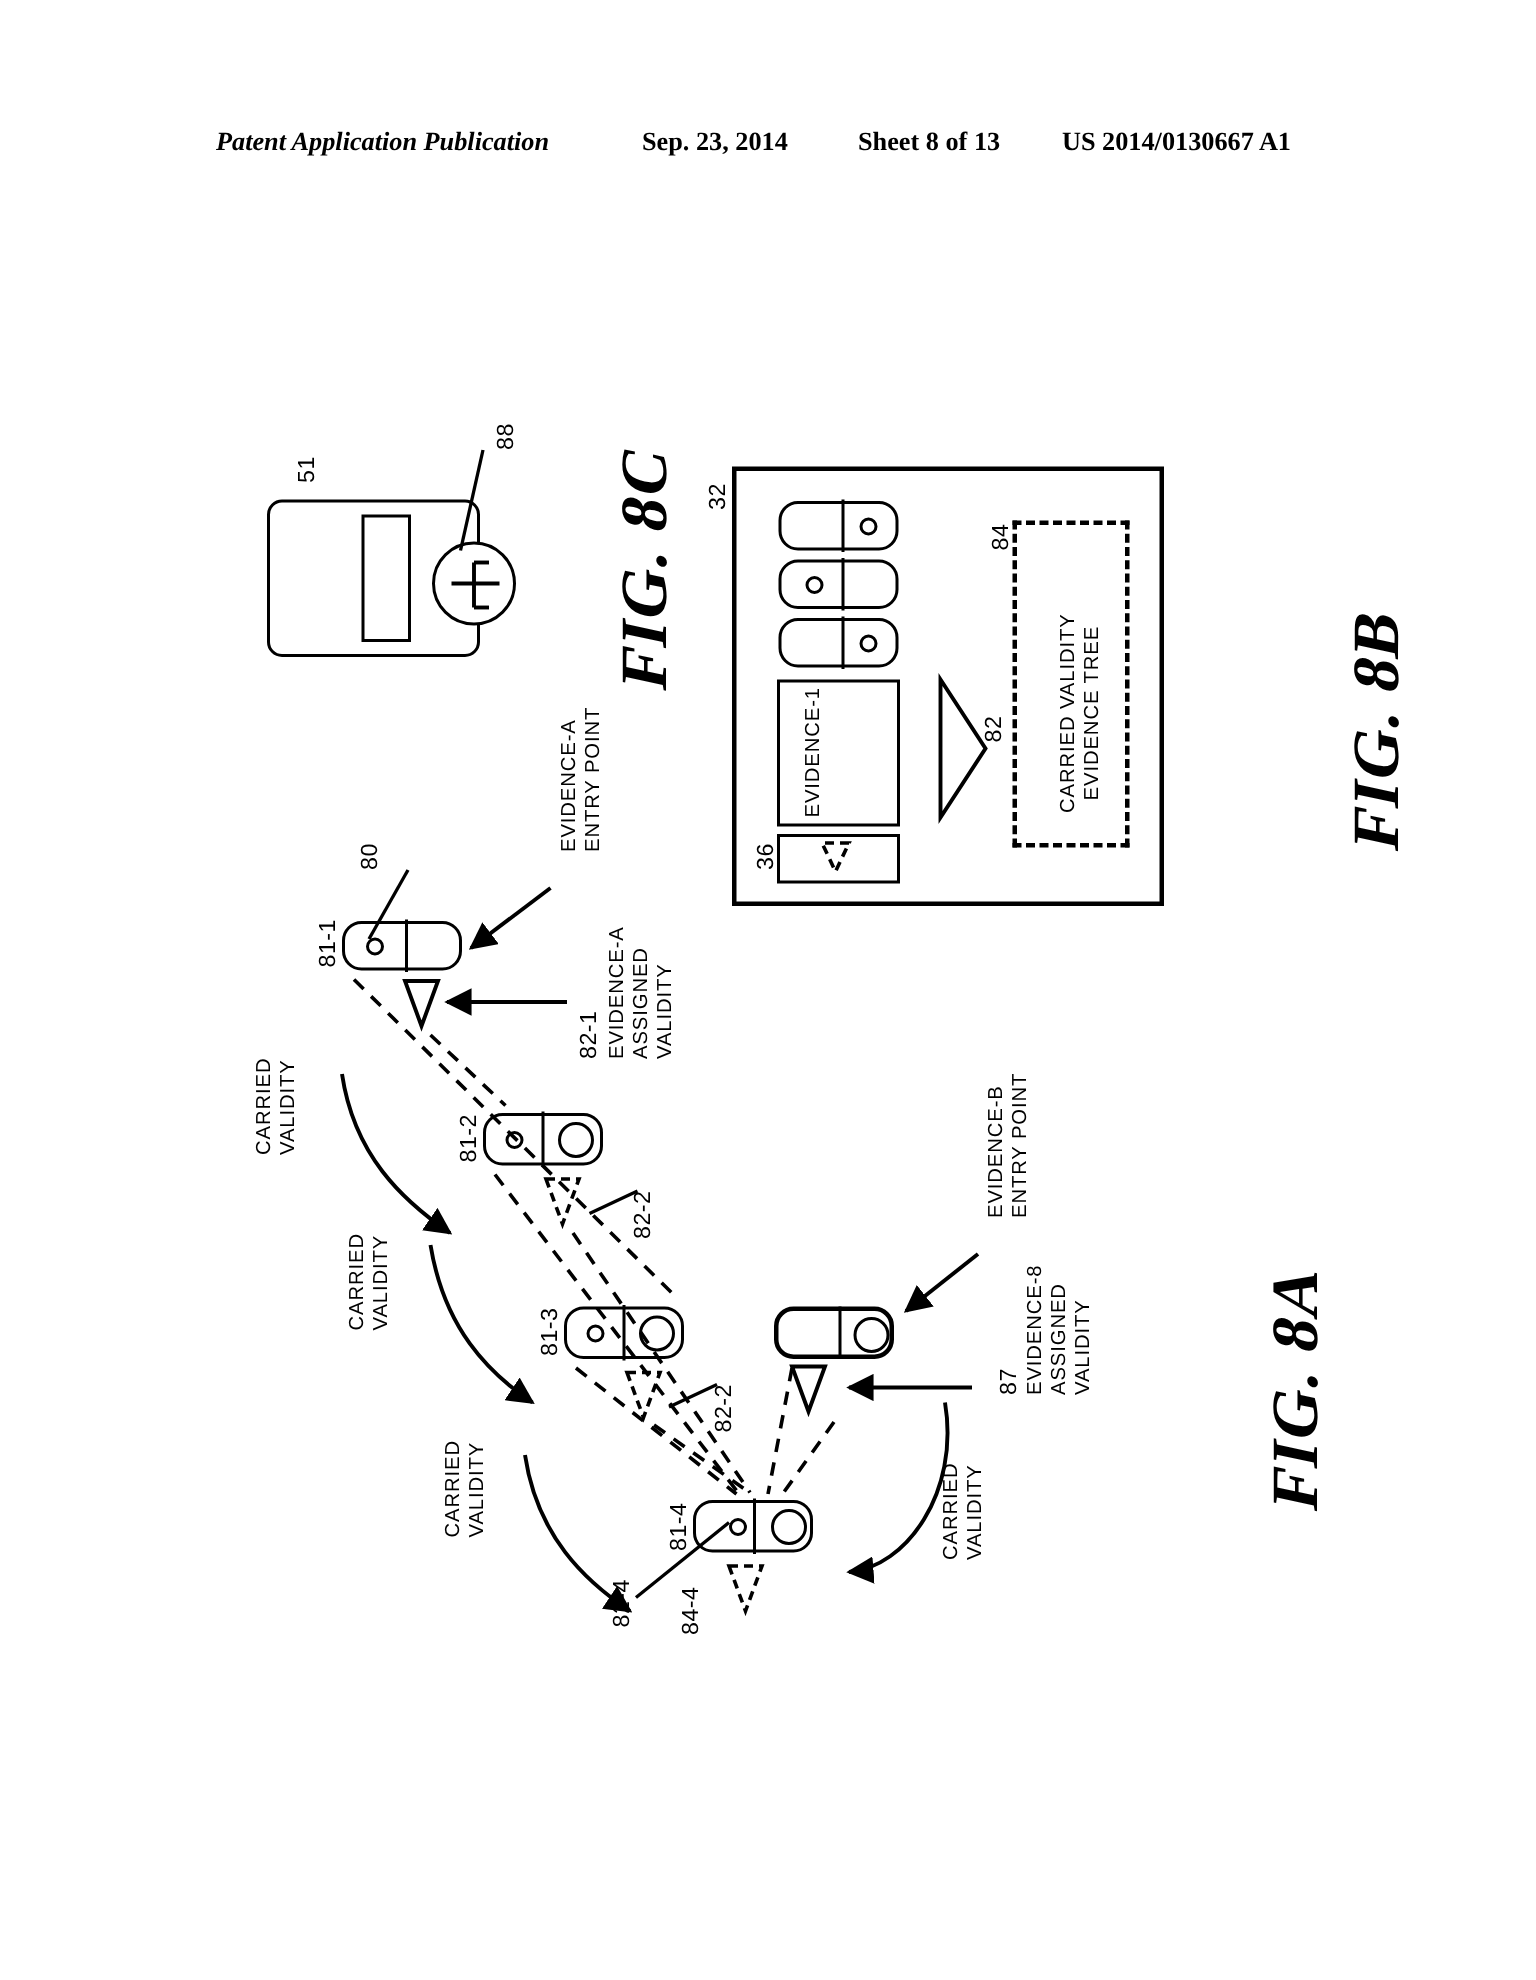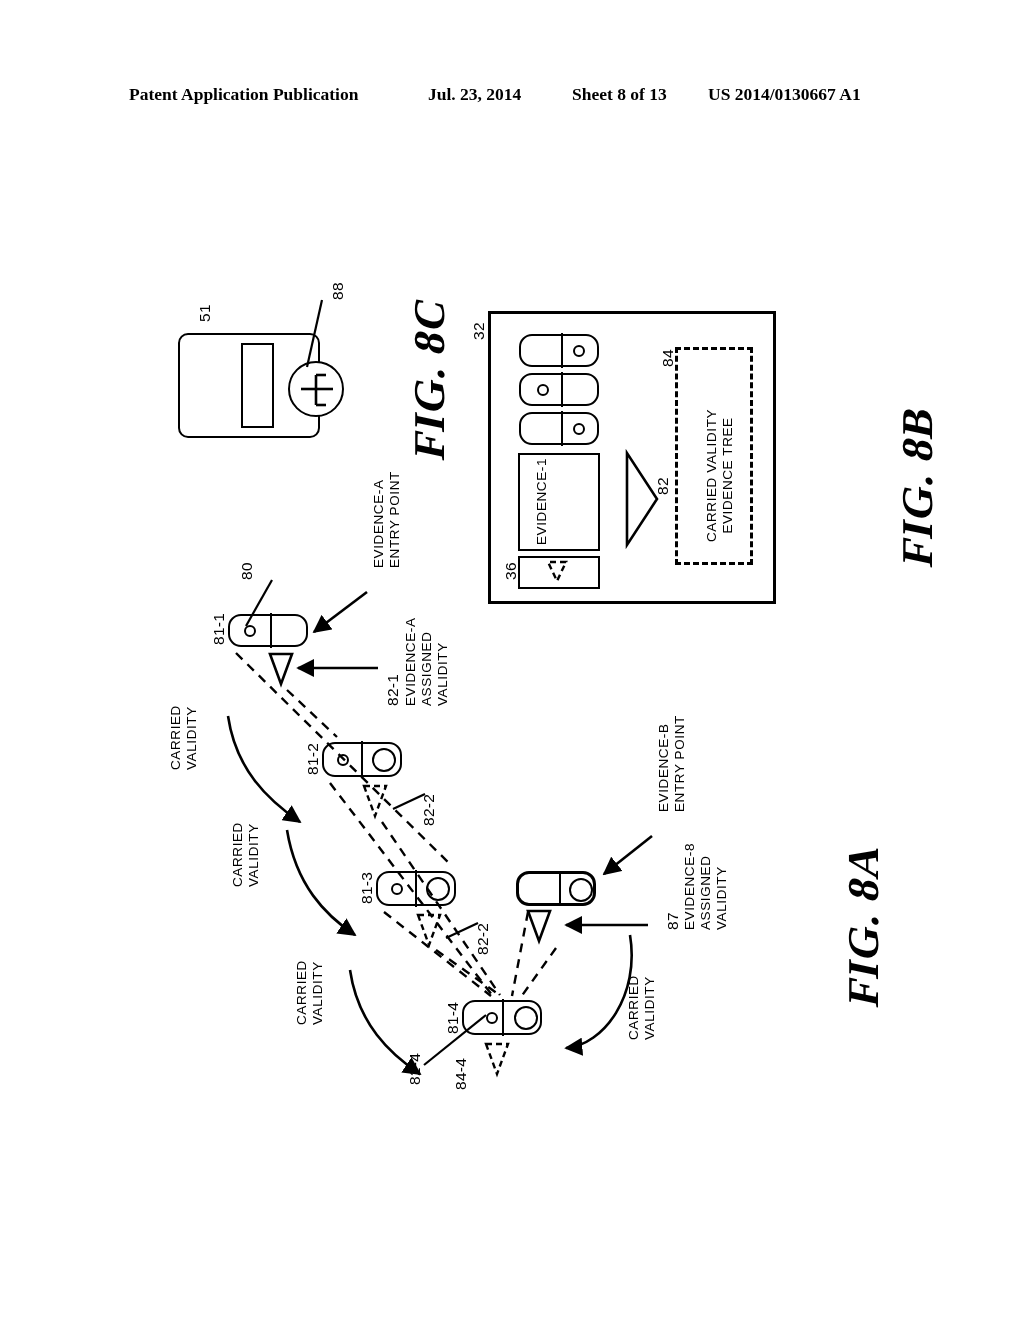--- a/index.html
+++ b/index.html
@@ -22,21 +22,21 @@
     top: 84px;
     left: 0;
     width: 1024px;
     height: 28px;
     font-family: "Liberation Serif", serif;
     font-weight: bold;
     font-size: 17.5px;
     letter-spacing: 0px;
     white-space: nowrap;
   }
-  #patent-header .h-pub   { position:absolute; left:129px;  top:0; }
+  #patent-header .h-pub   { position:absolute; left:144px;  top:0;font-style:italic; }
   #patent-header .h-date  { position:absolute; left:428px;  top:0; }
   #patent-header .h-sheet { position:absolute; left:572px;  top:0; }
   #patent-header .h-num   { position:absolute; left:708px;  top:0; }
 
   
   .rot {
     position: absolute;
     transform-origin: 0 0;
     transform: rotate(-90deg);
     white-space: pre;
@@ -110,21 +110,21 @@
     width: 1024px; height: 1320px;
     overflow: visible;
     pointer-events: none;
   }
 </style>
 </head>
 <body>
 
 <div id="patent-header">
   <span class="h-pub">Patent Application Publication</span>
-  <span class="h-date">Jul. 23, 2014</span>
+  <span class="h-date">Sep. 23, 2014</span>
   <span class="h-sheet">Sheet 8 of 13</span>
   <span class="h-num">US 2014/0130667 A1</span>
 </div>
 
 <div>
 
   <div class="box" style="left:178px; top:333px; width:142px; height:105px; border-radius:10px; border-width:2.6px;"></div>
 
   <div class="box" style="left:241px; top:343px; width:33px; height:85px; border-width:2.4px;"></div>
 

